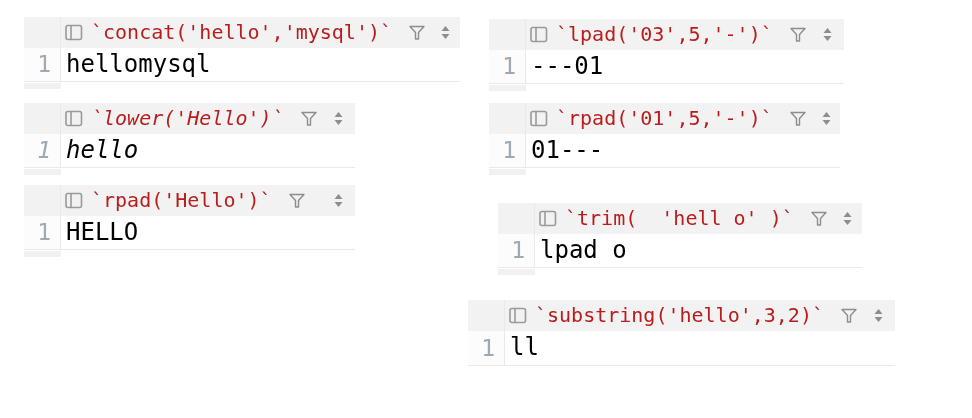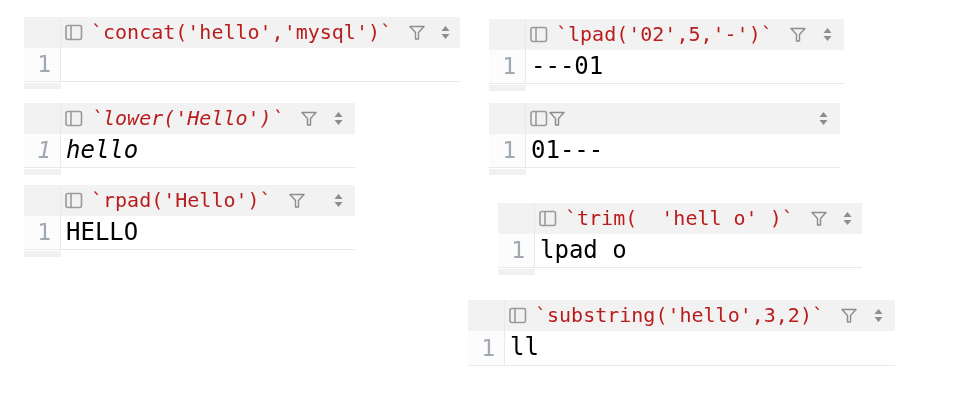--- a/index.html
+++ b/index.html
@@ -99,20 +99,21 @@
       <span class="spacer"></span>
       <span class="sorter">
         <svg width="11" height="15" viewBox="0 0 11 15">
             <path d="M5.5 1 L9.5 6 H1.5 Z" fill="#8d8d8d"></path>
             <path d="M5.5 14 L1.5 9 H9.5 Z" fill="#8d8d8d"></path>
           </svg>
       </span>
     </div>
     <div class="trow">
       <div class="gutter">1</div>
+      <div class="cell">hellomysql</div>
     </div>
     <div class="next-strip"></div>
   </div>
 
   <div class="result-grid" style="left:24px; top:103px; width:331px;font-style:italic;">
     <div class="thead">
       <div class="gutter-head"></div>
       <span class="col-icon">
         <svg width="18" height="17" viewBox="0 0 18 17">
             <rect x="1" y="1.5" width="15.5" height="14" rx="2" fill="none" stroke="#9a9a9a" stroke-width="1.6"></rect>
@@ -172,21 +173,21 @@
 
   <div class="result-grid" style="left:489px; top:19px; width:355px;">
     <div class="thead">
       <div class="gutter-head"></div>
       <span class="col-icon">
         <svg width="18" height="17" viewBox="0 0 18 17">
             <rect x="1" y="1.5" width="15.5" height="14" rx="2" fill="none" stroke="#9a9a9a" stroke-width="1.6"></rect>
             <line x1="6" y1="1.5" x2="6" y2="15.5" stroke="#9a9a9a" stroke-width="1.6"></line>
           </svg>
       </span>
-      <span class="col-name">`lpad('02',5,'-')`</span>
+      <span class="col-name">`lpad('03',5,'-')`</span>
       <span class="funnel">
         <svg width="18" height="16" viewBox="0 0 18 16">
             <path d="M2 1.5 H16 L10.5 7.5 V14 H7.5 V7.5 Z" fill="none" stroke="#8d8d8d" stroke-width="1.4" stroke-linejoin="round"></path>
           </svg>
       </span>
       <span class="spacer"></span>
       <span class="sorter">
         <svg width="11" height="15" viewBox="0 0 11 15">
             <path d="M5.5 1 L9.5 6 H1.5 Z" fill="#8d8d8d"></path>
             <path d="M5.5 14 L1.5 9 H9.5 Z" fill="#8d8d8d"></path>
@@ -202,20 +203,21 @@
 
   <div class="result-grid" style="left:489px; top:103px; width:351px;">
     <div class="thead">
       <div class="gutter-head"></div>
       <span class="col-icon">
         <svg width="18" height="17" viewBox="0 0 18 17">
             <rect x="1" y="1.5" width="15.5" height="14" rx="2" fill="none" stroke="#9a9a9a" stroke-width="1.6"></rect>
             <line x1="6" y1="1.5" x2="6" y2="15.5" stroke="#9a9a9a" stroke-width="1.6"></line>
           </svg>
       </span>
+      <span class="col-name">`rpad('01',5,'-')`</span>
       <span class="funnel">
         <svg width="18" height="16" viewBox="0 0 18 16">
             <path d="M2 1.5 H16 L10.5 7.5 V14 H7.5 V7.5 Z" fill="none" stroke="#8d8d8d" stroke-width="1.4" stroke-linejoin="round"></path>
           </svg>
       </span>
       <span class="spacer"></span>
       <span class="sorter">
         <svg width="11" height="15" viewBox="0 0 11 15">
             <path d="M5.5 1 L9.5 6 H1.5 Z" fill="#8d8d8d"></path>
             <path d="M5.5 14 L1.5 9 H9.5 Z" fill="#8d8d8d"></path>

